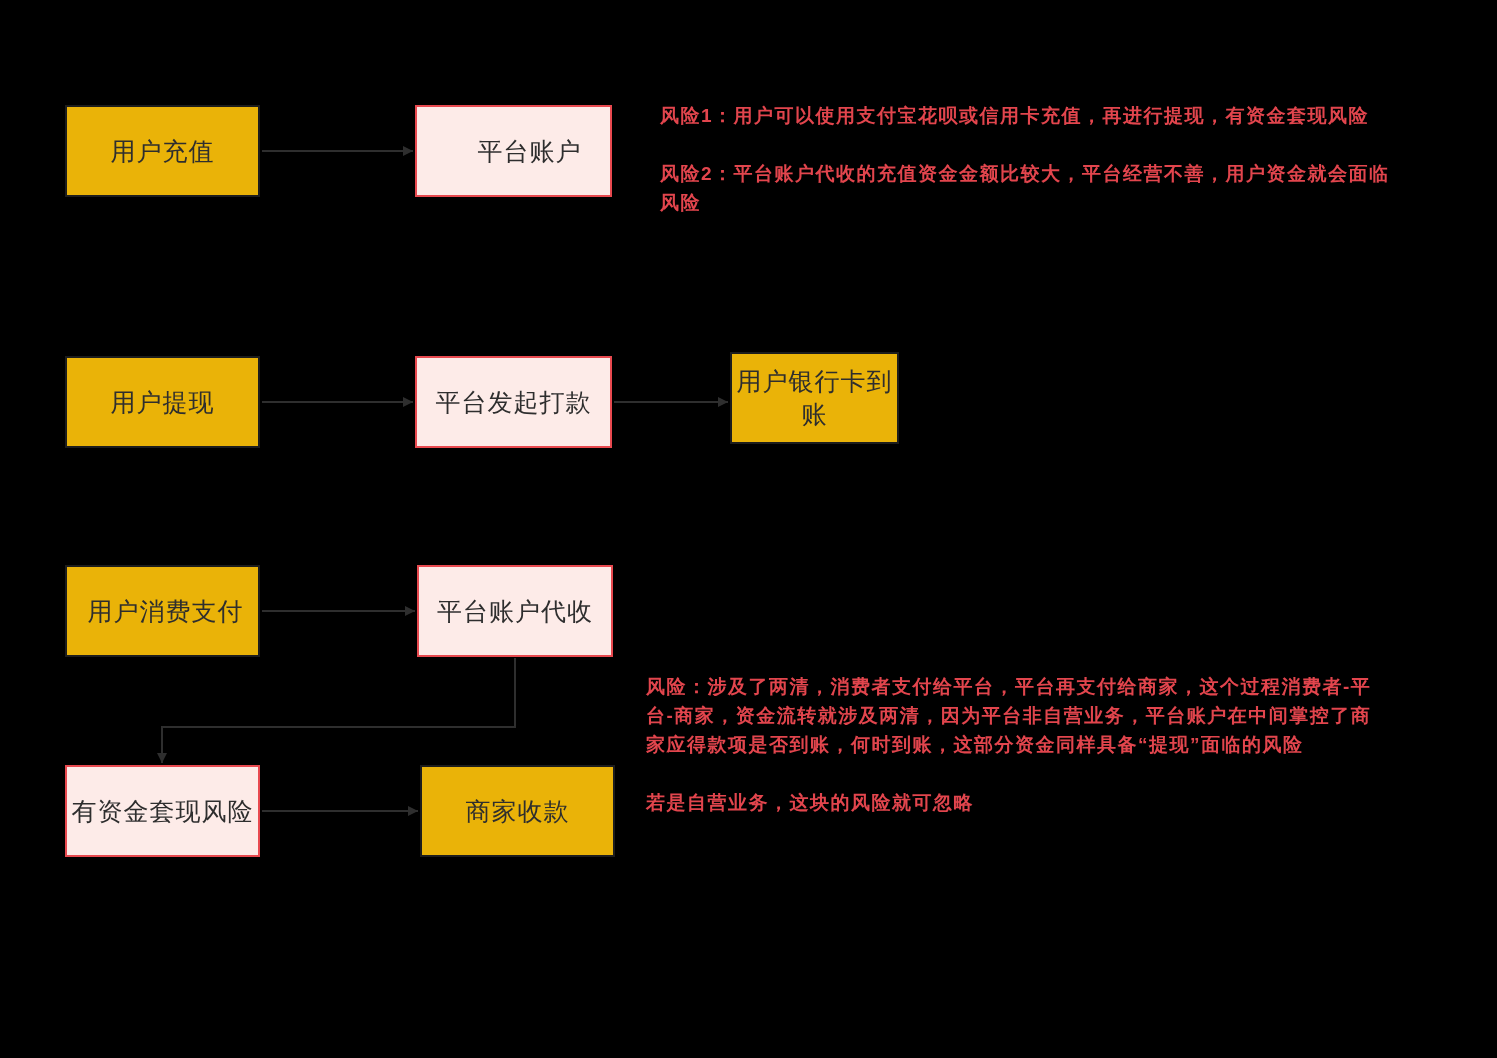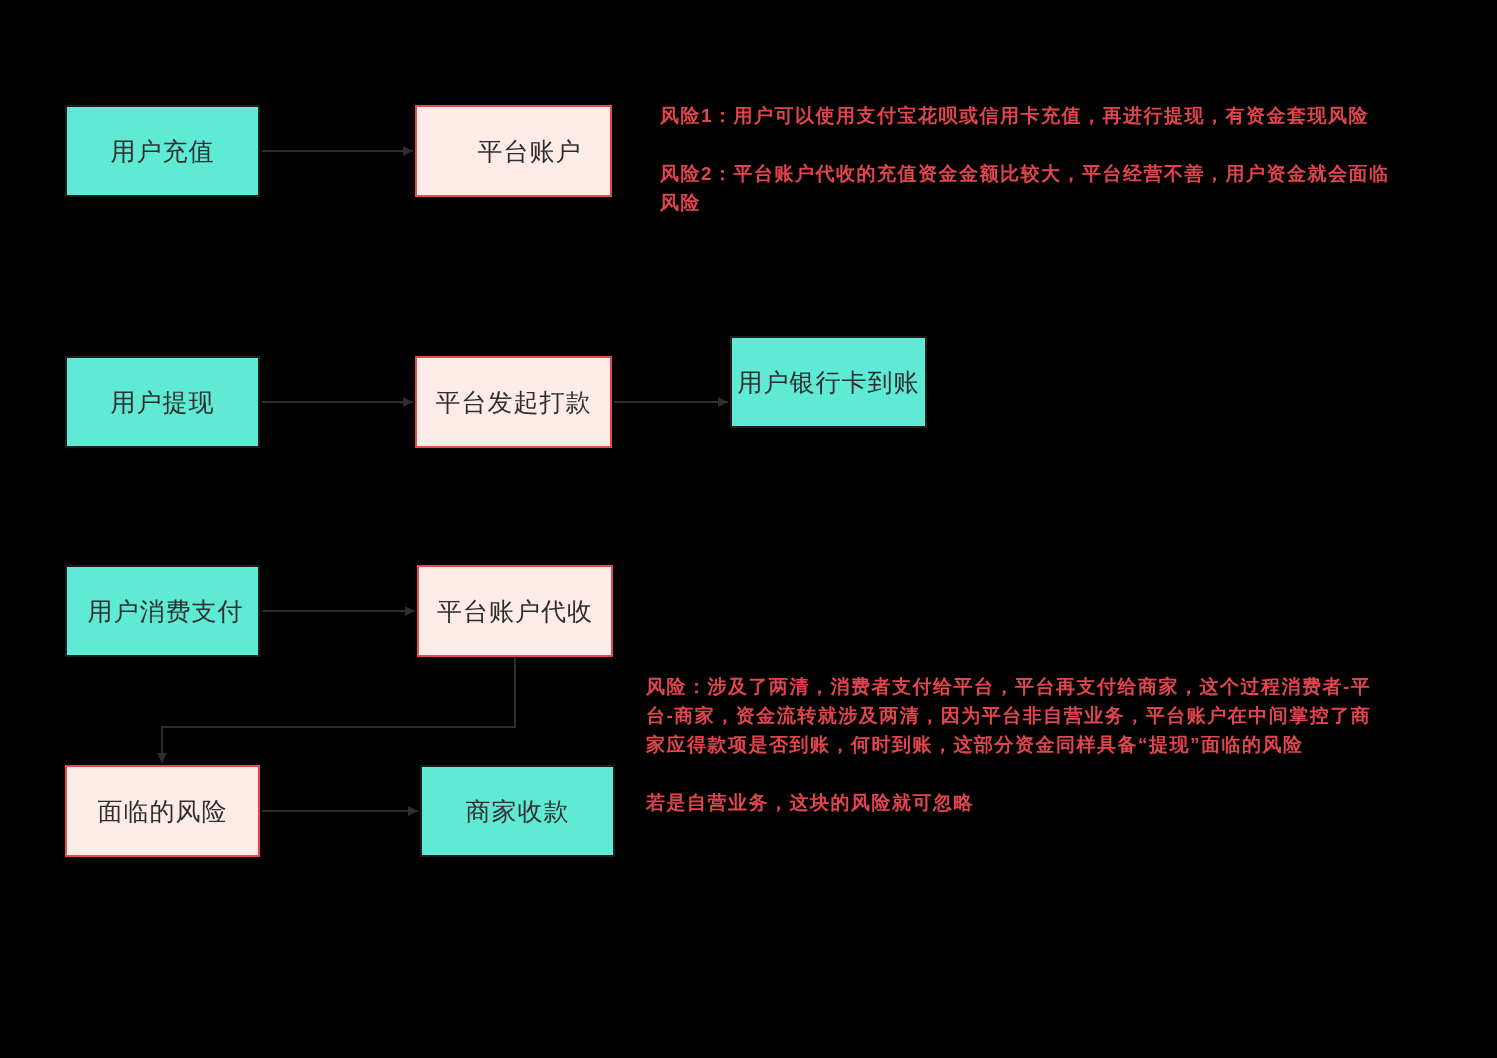--- a/index.html
+++ b/index.html
@@ -24,42 +24,42 @@
     align-items: center;
     justify-content: center;
     width: 195px;
     height: 92px;
     font-size: 25px;
     letter-spacing: 1px;
     color: #2e2e2e;
     text-align: center;
   }
   .node.plain {
-    background: #5eead4;
+    background: #eab308;
     border: 2px solid #1d1d1d;
   }
   .node.highlight {
     background: #fdebe8;
     border: 2px solid #e8494f;
   }
   .risk {
     position: absolute;
     color: #e2454d;
     font-size: 19px;
     line-height: 29px;
     font-weight: 700;
     letter-spacing: 1.5px;
     white-space: pre-line;
   }
   
   #n-user-recharge      { left: 65px;  top: 105px; }
   #n-platform-account   { left: 415px; top: 105px; width: 197px; padding-left: 32px; }
   #n-user-withdraw      { left: 65px;  top: 356px; }
   #n-platform-initiate  { left: 415px; top: 356px; width: 197px; font-family: Liberation Serif, serif; }
-  #n-bank-card-arrive   { left: 730px; top: 336px; width: 197px; }
+  #n-bank-card-arrive   { left: 730px; top: 352px; width: 169px; }
   #n-user-consume-pay   { left: 65px;  top: 565px; padding-left: 6px; }
   #n-platform-collect   { left: 417px; top: 565px; width: 196px; }
   #n-platform-payout    { left: 65px;  top: 765px; }
   #n-merchant-receive   { left: 420px; top: 765px; }
   
   #a-risk-recharge      { left: 616px; top: 101px; width: 800px; margin-left: 44px; }
   #a-risk-withdraw      { left: 965px; top: 370px; width: 520px; }
   #a-risk-two-clearings { left: 646px; top: 672px; width: 810px; }
 </style>
 </head>
@@ -84,21 +84,21 @@
   <div class="node plain" id="n-user-recharge">用户充值</div>
   <div class="node highlight" id="n-platform-account">平台账户</div>
 
   <div class="node plain" id="n-user-withdraw">用户提现</div>
   <div class="node highlight" id="n-platform-initiate">平台发起打款</div>
   <div class="node plain" id="n-bank-card-arrive">用户银行卡到账</div>
 
   <div class="node plain" id="n-user-consume-pay">用户消费支付</div>
   <div class="node highlight" id="n-platform-collect">平台账户代收</div>
 
-  <div class="node highlight" id="n-platform-payout">面临的风险</div>
+  <div class="node highlight" id="n-platform-payout">有资金套现风险</div>
   <div class="node plain" id="n-merchant-receive">商家收款</div>
 
   <div class="risk" id="a-risk-recharge">风险1：用户可以使用支付宝花呗或信用卡充值，再进行提现，有资金套现风险
 
 风险2：平台账户代收的充值资金金额比较大，平台经营不善，用户资金就会面临
 风险</div>
   <div class="risk" id="a-risk-two-clearings">风险：涉及了两清，消费者支付给平台，平台再支付给商家，这个过程消费者-平
 台-商家，资金流转就涉及两清，因为平台非自营业务，平台账户在中间掌控了商
 家应得款项是否到账，何时到账，这部分资金同样具备“提现”面临的风险
 

